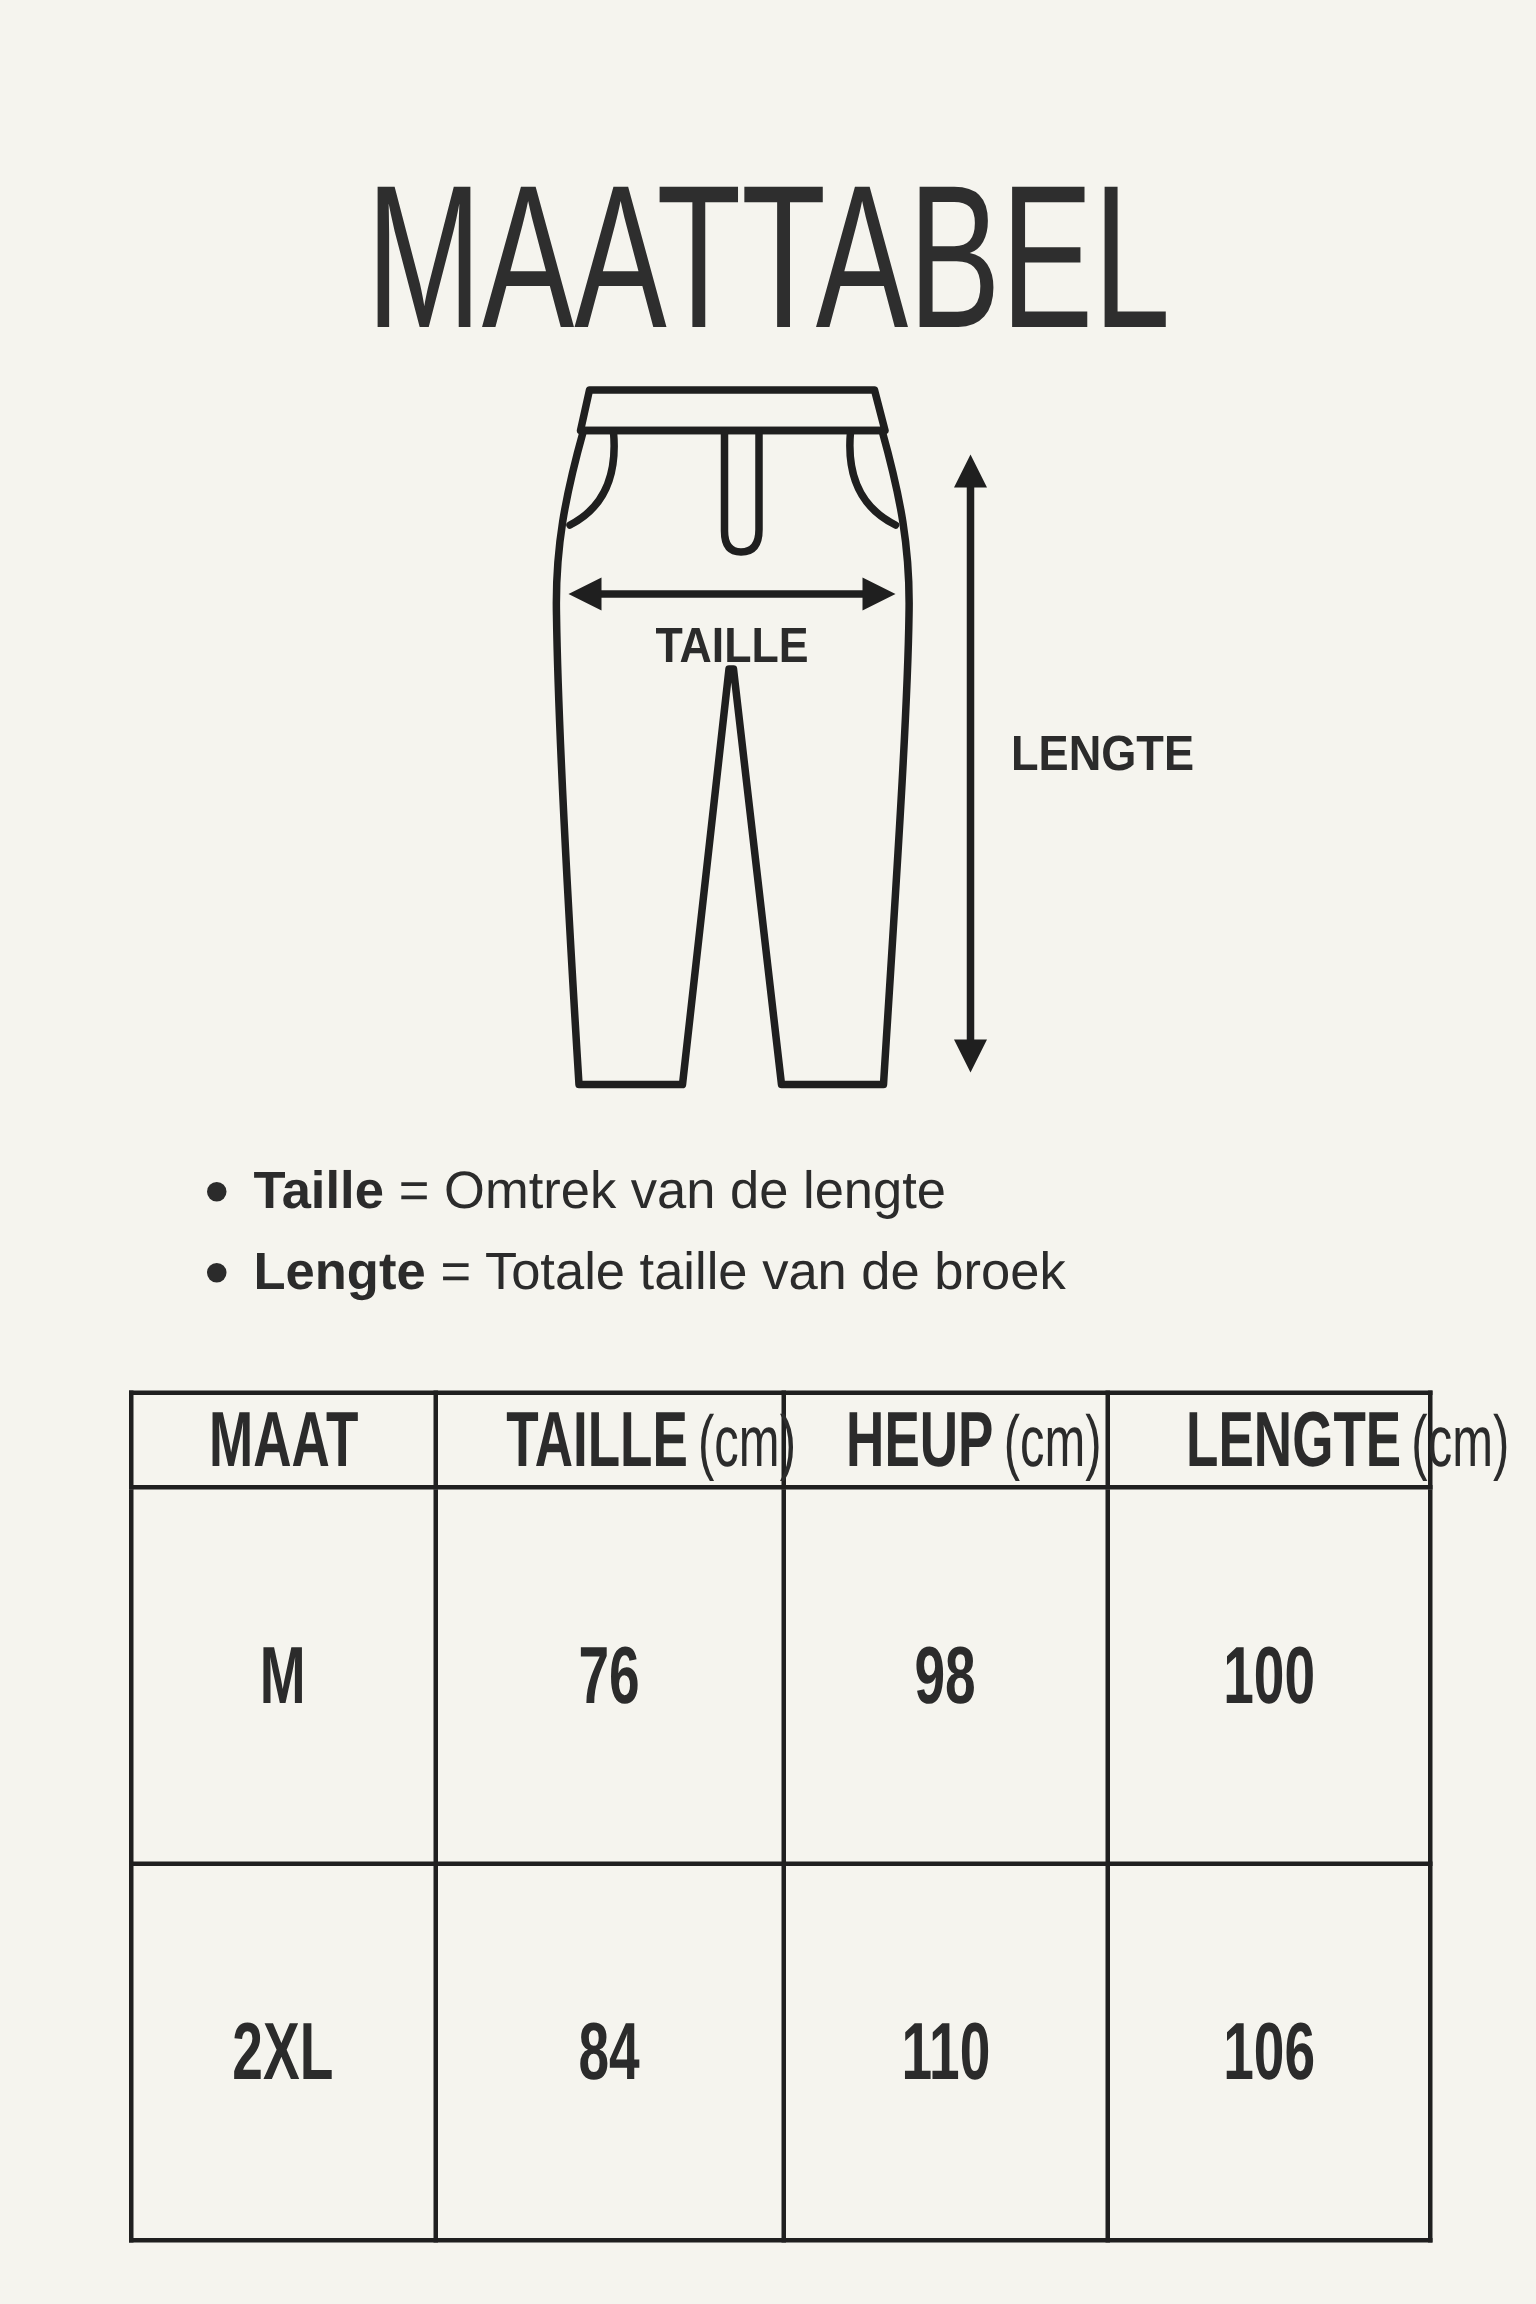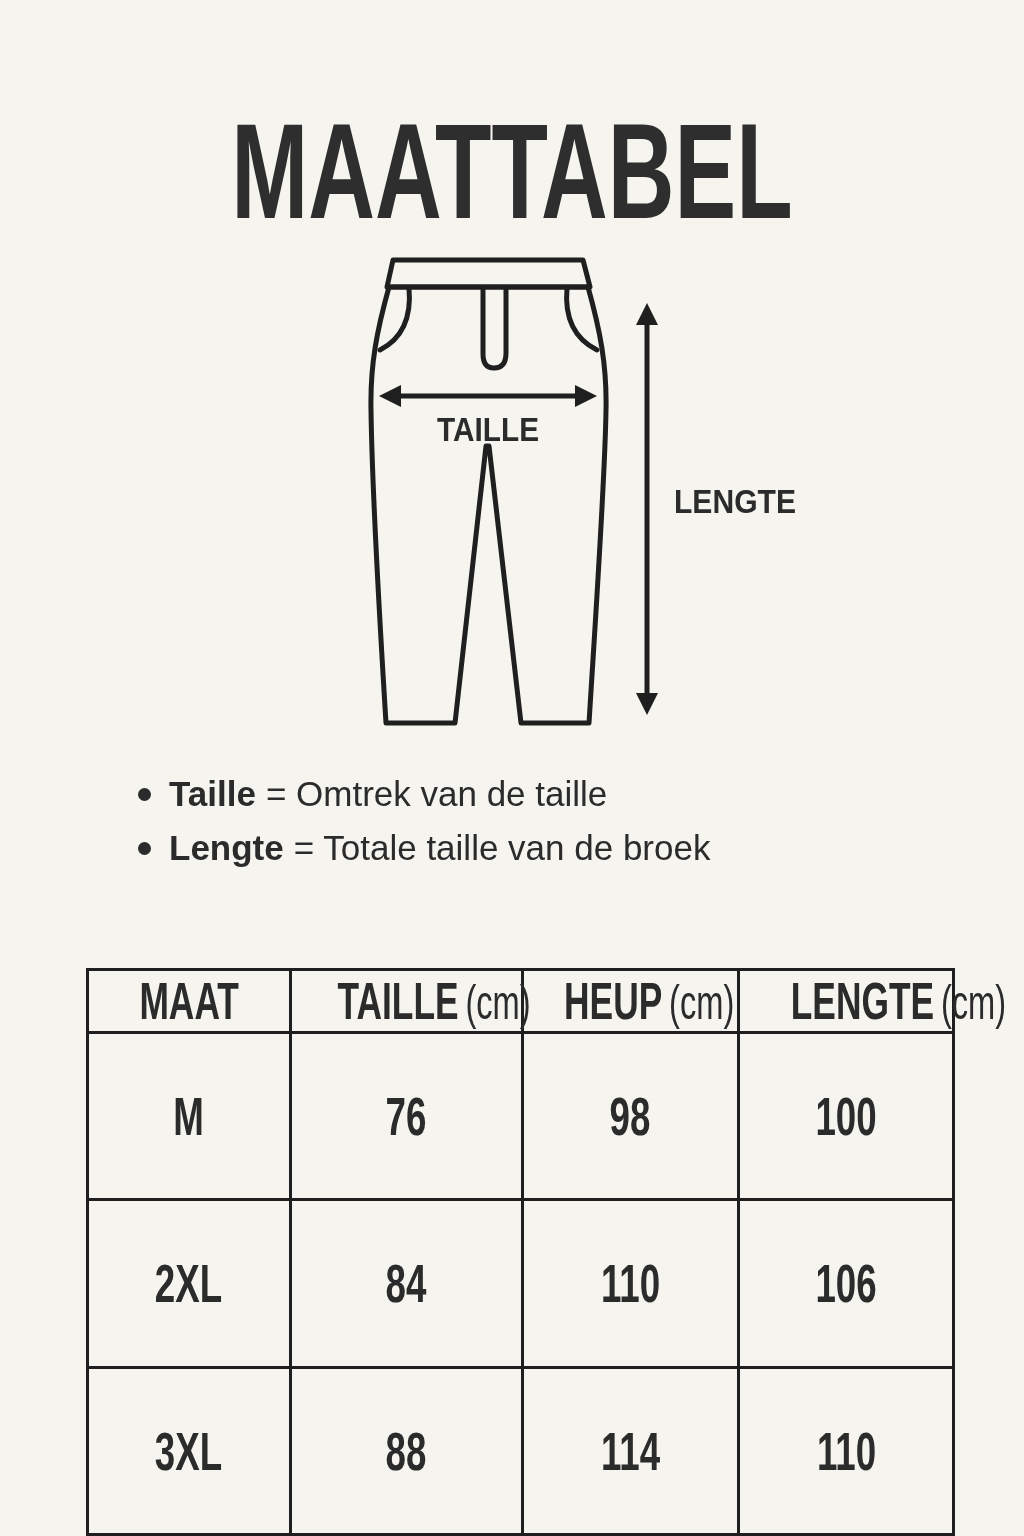--- a/index.html
+++ b/index.html
@@ -14,21 +14,21 @@
 
   
   .title {
     position: absolute;
     left: 0; top: 96px;
     width: 1024px;
     margin: 0;
     text-align: center;
     line-height: 150px;
     font-size: 136px;
-    font-weight: 700;
+    font-weight: 400;
     color: #2e2e2e;
     white-space: nowrap;
   }
   .title .squeeze {
     display: inline-block;
     transform: scaleX(0.68);
     transform-origin: center;
   }
 
   
@@ -64,21 +64,21 @@
     background: #2b2b2b;
     margin-right: 18px;
     flex: 0 0 auto;
   }
   .legend .term { font-weight: 700; margin-right: 10px; }
   .legend .def  { font-weight: 400; }
 
   
   .size-table {
     position: absolute;
-    left: 86px; top: 968px;
+    left: 86px; top: 927px;
     width: 869px; height: 568px;
     border-collapse: collapse;
     table-layout: fixed;
   }
   .size-table th, .size-table td {
     border: 3px solid #1f1f1f;
     text-align: center;
     vertical-align: middle;
     padding: 0;
     height: 16.6667%;
@@ -134,21 +134,21 @@
     <polygon points="647,303 636,325 658,325" stroke="none"></polygon>
     <polygon points="647,715 636,693 658,693" stroke="none"></polygon>
   </g>
   <text x="674" y="513" text-anchor="start" font-size="33" textLength="122" lengthAdjust="spacingAndGlyphs">LENGTE</text>
 </svg>
 
 <ul class="legend">
   <li>
     <span class="dot"></span>
     <span class="term">Taille</span>
-    <span class="def">= Omtrek van de taille</span>
+    <span class="def">= Omtrek van de lengte</span>
   </li>
   <li>
     <span class="dot"></span>
     <span class="term">Lengte</span>
     <span class="def">= Totale taille van de broek</span>
   </li>
 </ul>
 
 <table class="size-table">
   <colgroup>
@@ -171,20 +171,14 @@
       <td><span class="cell">76</span></td>
       <td><span class="cell">98</span></td>
       <td><span class="cell">100</span></td>
     </tr>
     <tr>
       <td><span class="cell">2XL</span></td>
       <td><span class="cell">84</span></td>
       <td><span class="cell">110</span></td>
       <td><span class="cell">106</span></td>
     </tr>
-    <tr>
-      <td><span class="cell">3XL</span></td>
-      <td><span class="cell">88</span></td>
-      <td><span class="cell">114</span></td>
-      <td><span class="cell">110</span></td>
-    </tr>
   </tbody>
 </table>
 
 </body></html>

